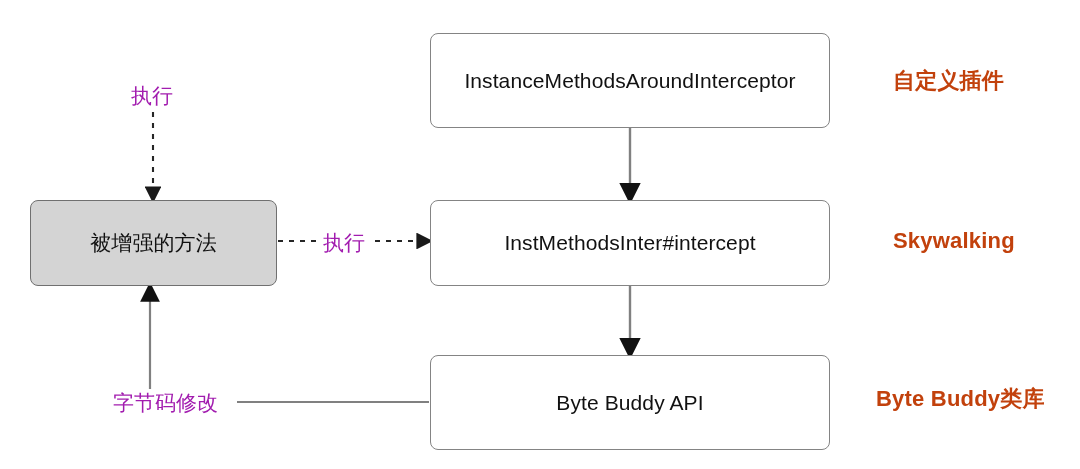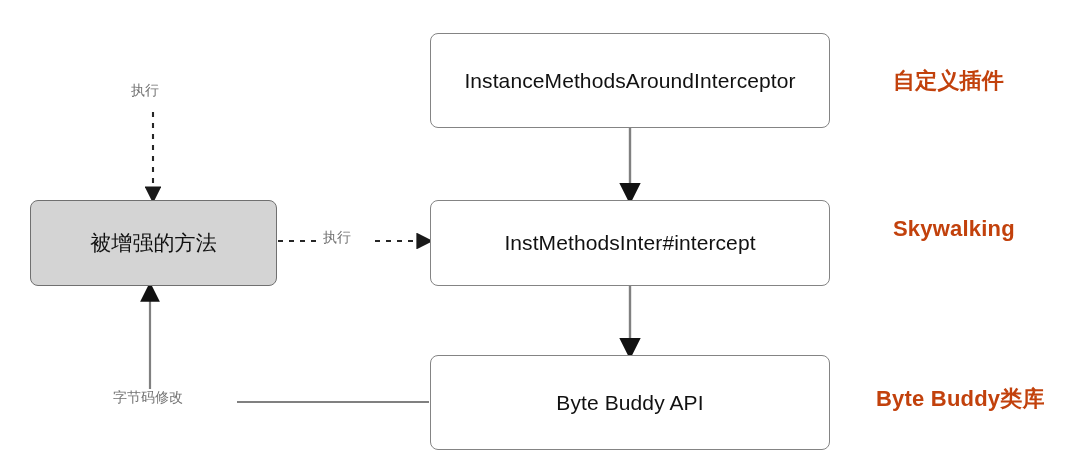--- a/index.html
+++ b/index.html
@@ -56,23 +56,23 @@
   .side-label {
     position: absolute;
     font-size: 22px;
     font-weight: bold;
     color: #c2410c;
     white-space: nowrap;
     letter-spacing: 0.2px;
   }
   .edge-label {
     position: absolute;
-    font-size: 14px;
+    font-size: 21px;
     font-weight: 400;
-    color: #737373;
+    color: #a21caf;
     white-space: nowrap;
     background: #ffffff;
     padding: 0 3px;
   }
 </style>
 </head>
 <body>
 
 <div id="diagram-root">
 
@@ -109,21 +109,21 @@
   <div class="node" style="left:430px; top:200px; width:400px; height:86px;">
     <span class="node-label">InstMethodsInter#intercept</span>
   </div>
 
   <div class="node" style="left:430px; top:355px; width:400px; height:95px;align-items:center;">
     <span class="node-label">Byte Buddy API</span>
   </div>
 
   <div class="side-label" style="left:893px; top:66px;">自定义插件</div>
 
-  <div class="side-label" style="left:893px; top:216px;">Skywalking</div>
+  <div class="side-label" style="left:893px; top:228px;">Skywalking</div>
 
   <div class="side-label" style="left:876px; top:384px;">Byte Buddy类库</div>
 
   <div class="edge-label" style="left:128px; top:82px;">执行</div>
 
   <div class="edge-label" style="left:320px; top:229px;">执行</div>
 
   <div class="edge-label" style="left:110px; top:389px;">字节码修改</div>
 
 </div>

